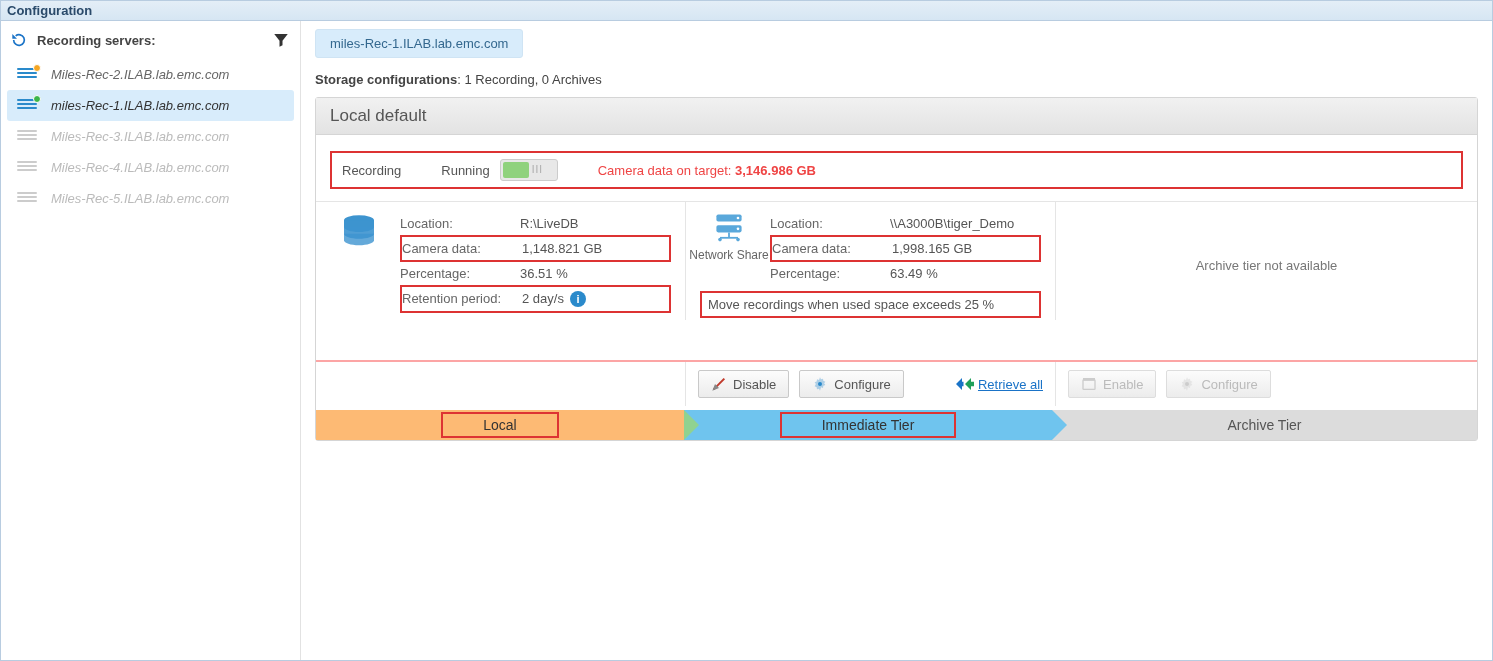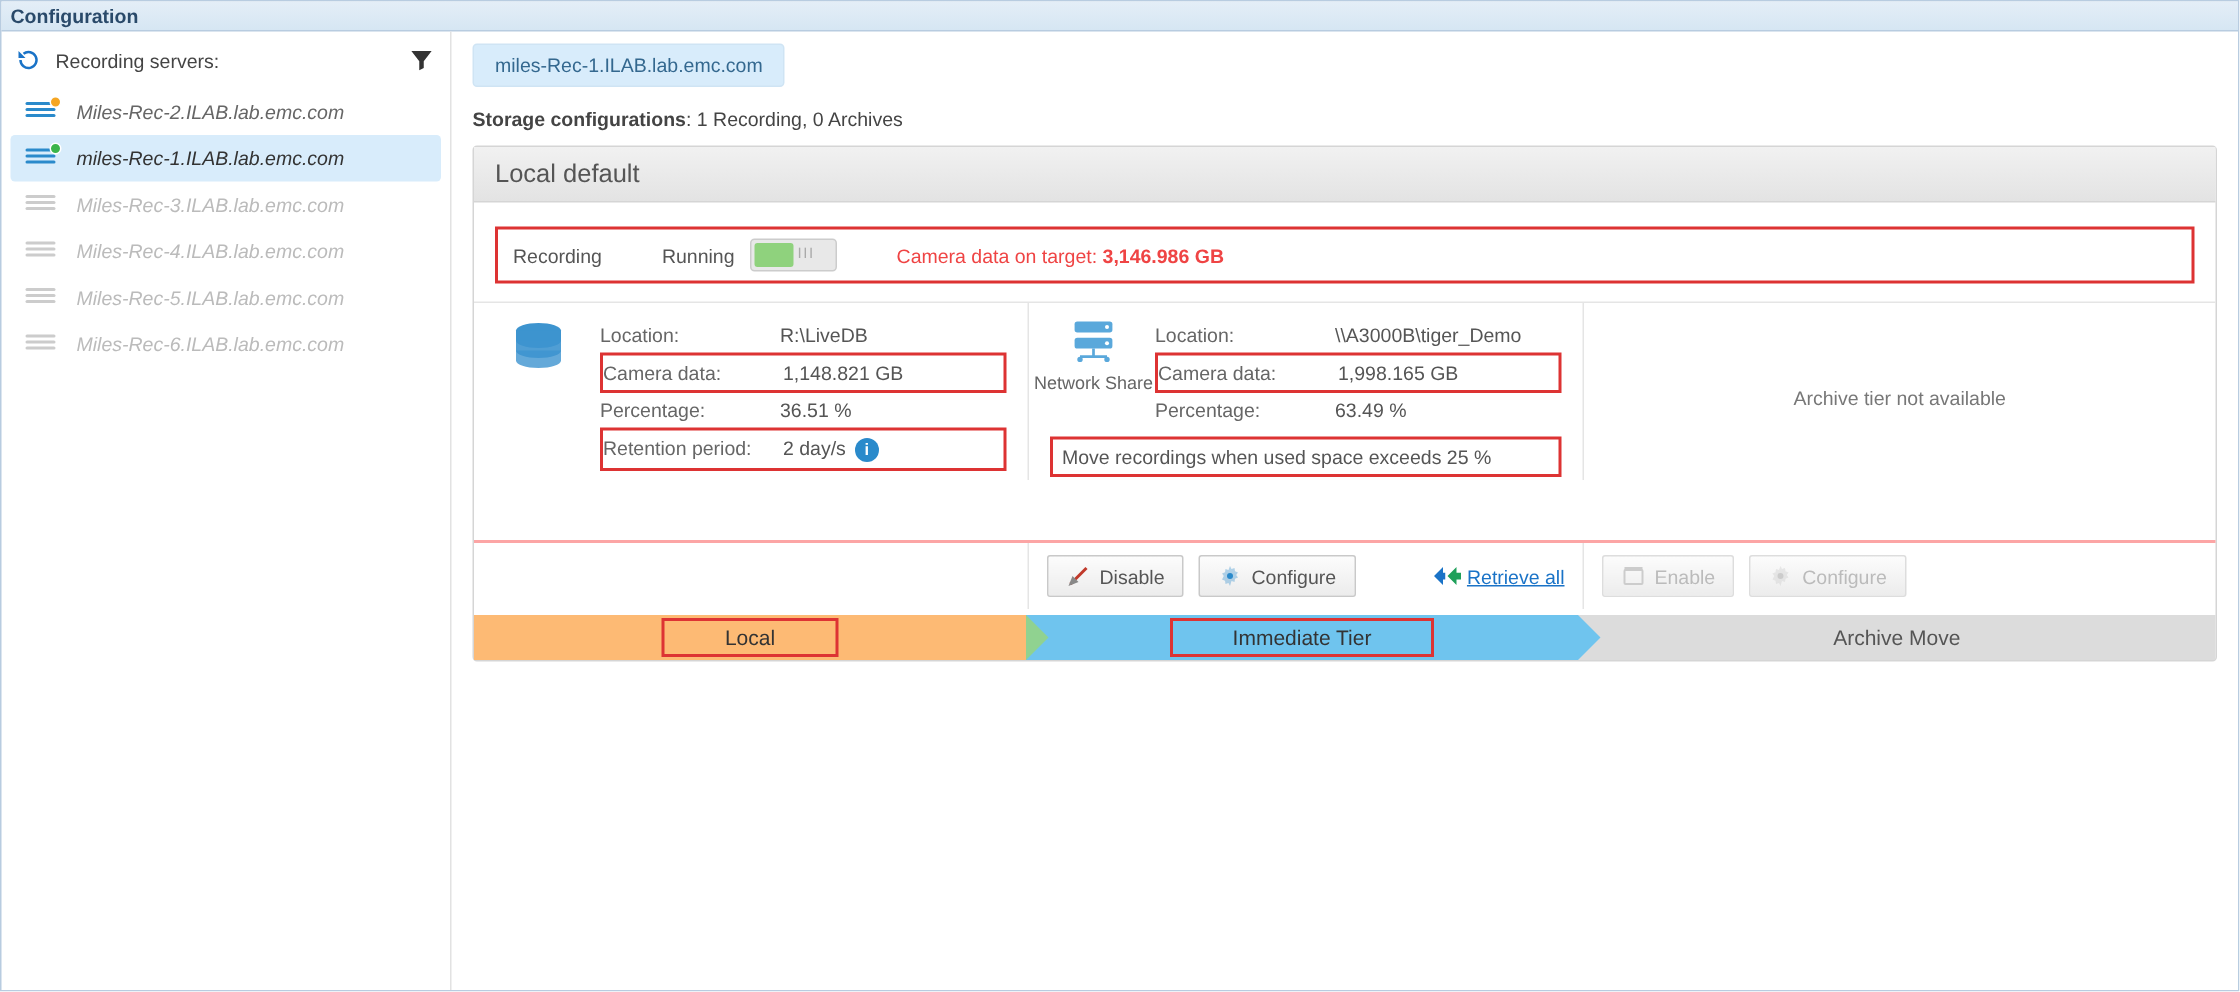--- a/index.html
+++ b/index.html
@@ -35,21 +35,21 @@
   }
   .sidebar {
     width: 300px;
     border-right: 1px solid #e2e2e2;
     padding: 4px 0;
   }
   .sidebar-header {
     display: flex;
     align-items: center;
     padding: 6px 10px;
-    font-weight: normal;
+    font-weight: bold;
     color: #444;
   }
   .sidebar-header .spacer { flex: 1; }
   .refresh-icon {
     width: 16px; height: 16px;
     margin-right: 10px;
   }
   .filter-icon {
     width: 18px; height: 18px;
   }
@@ -342,28 +342,20 @@
             </span>
             <span>Miles-Rec-4.ILAB.lab.emc.com</span>
           </div>
           <div class="server-item dim">
             <span class="server-icon" style="color: rgb(204, 204, 204);">
               <div class="bar"></div>
               <div class="bar"></div>
               <div class="bar"></div>
             </span>
             <span>Miles-Rec-5.ILAB.lab.emc.com</span>
-          </div>
-          <div class="server-item dim">
-            <span class="server-icon" style="color: rgb(204, 204, 204);">
-              <div class="bar"></div>
-              <div class="bar"></div>
-              <div class="bar"></div>
-            </span>
-            <span>Miles-Rec-6.ILAB.lab.emc.com</span>
           </div>
         </div>
     </div>
 
     <div class="main">
       <span class="breadcrumb-tab">miles-Rec-1.ILAB.lab.emc.com</span>
 
       <div class="storage-line">
         <b>Storage configurations</b>: <span>1 Recording, 0 Archives</span>
       </div>
@@ -503,21 +495,21 @@
           </div>
 
           <div class="tier-bar">
             <div class="tier-seg seg-local">
               <span class="tier-label-box">Local</span>
             </div>
             <div class="tier-seg seg-immediate">
               <span class="tier-label-box">Immediate Tier</span>
             </div>
             <div class="tier-seg seg-archive">
-              <span>Archive Move</span>
+              <span>Archive Tier</span>
             </div>
           </div>
 
         </div>
       </div>
     </div>
   </div>
 </div>
 
 </body></html>

